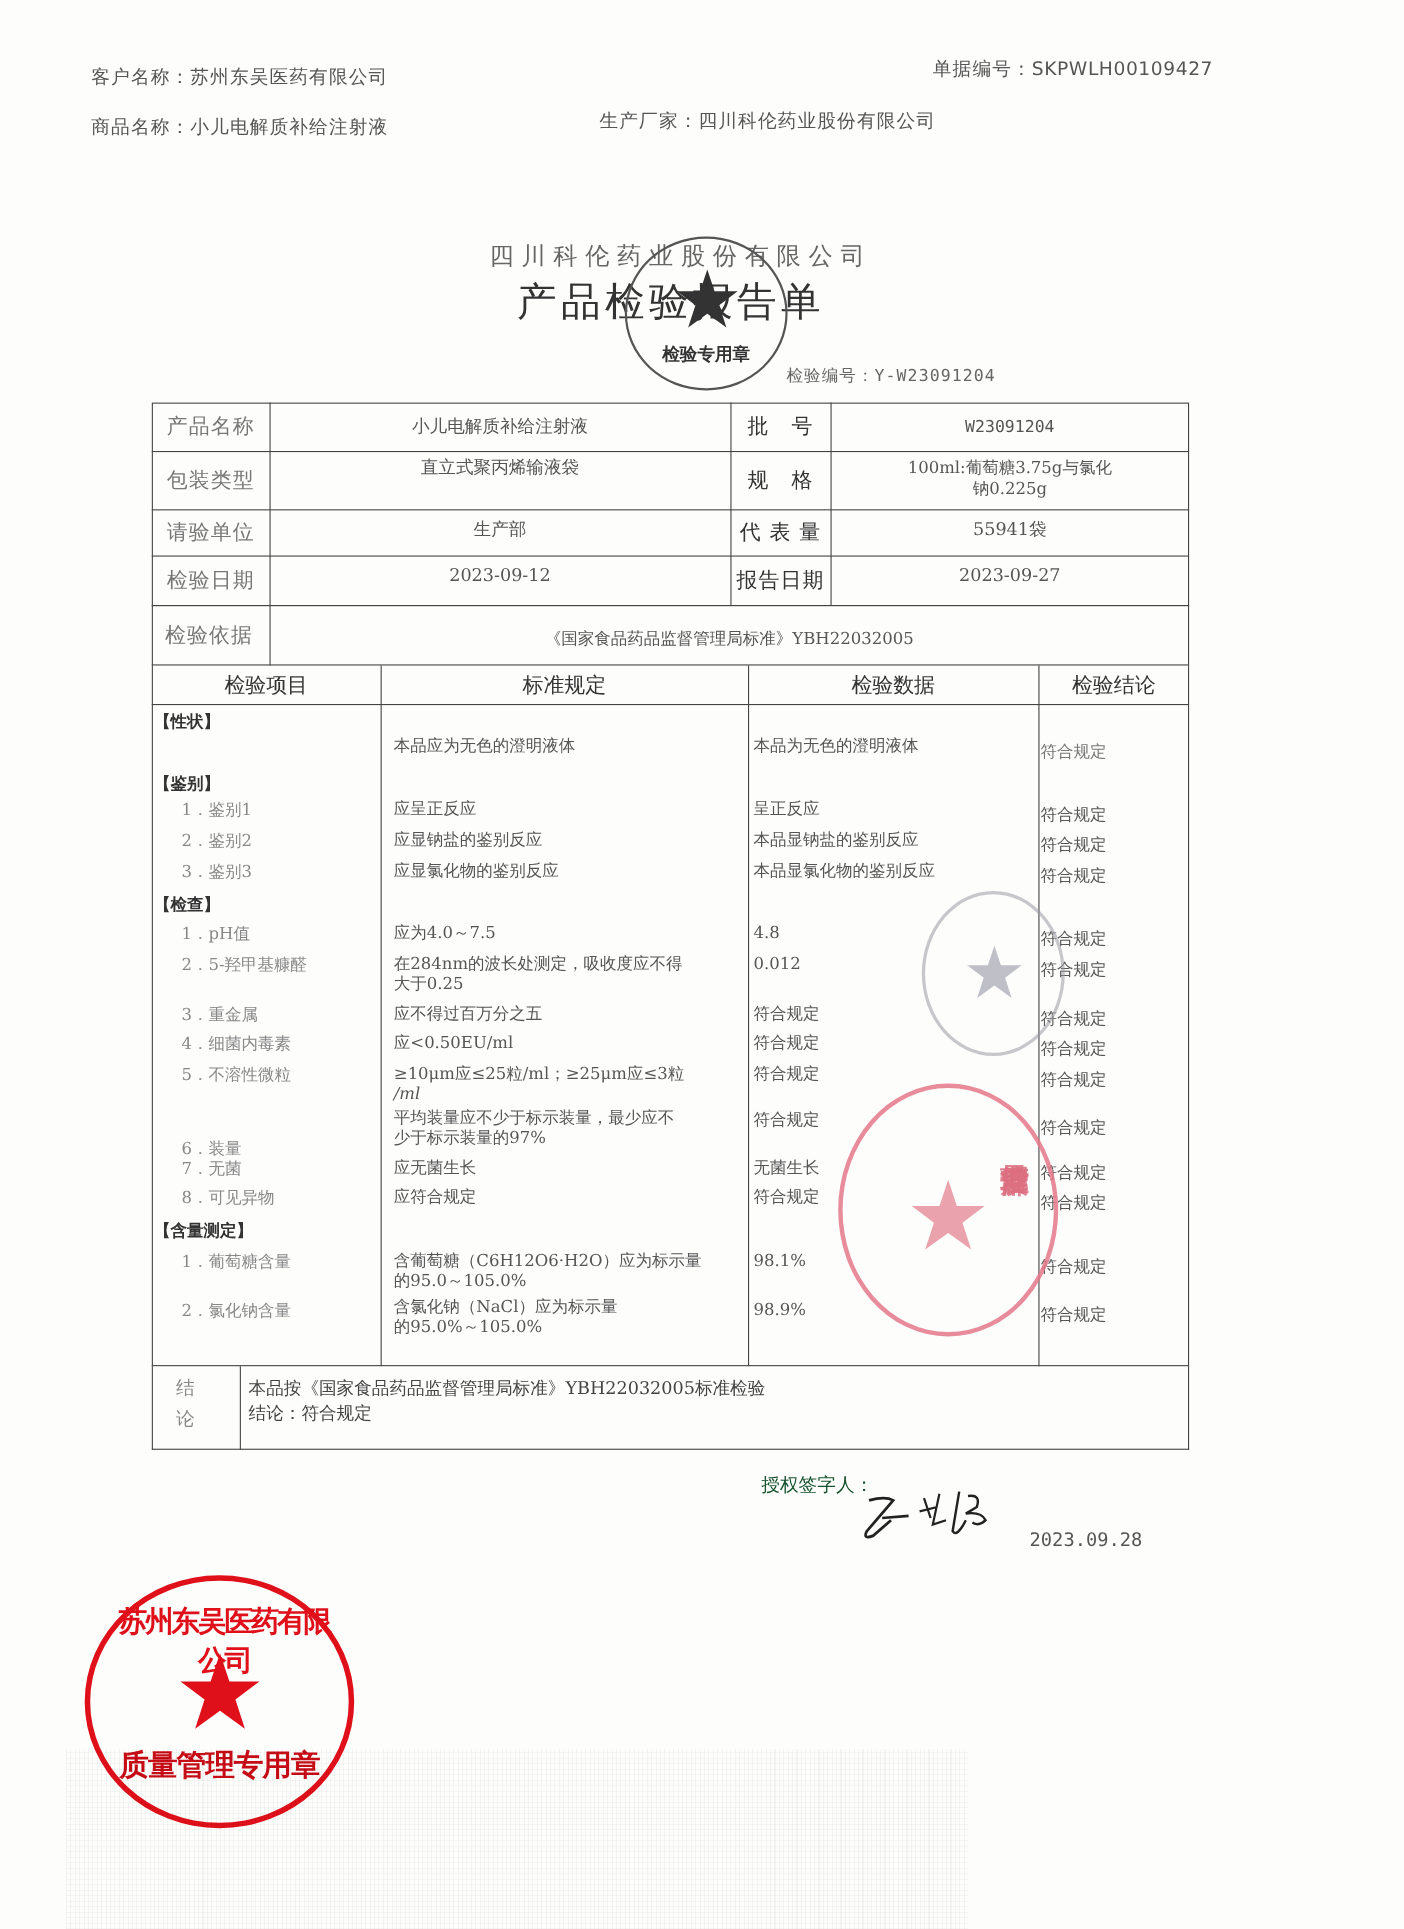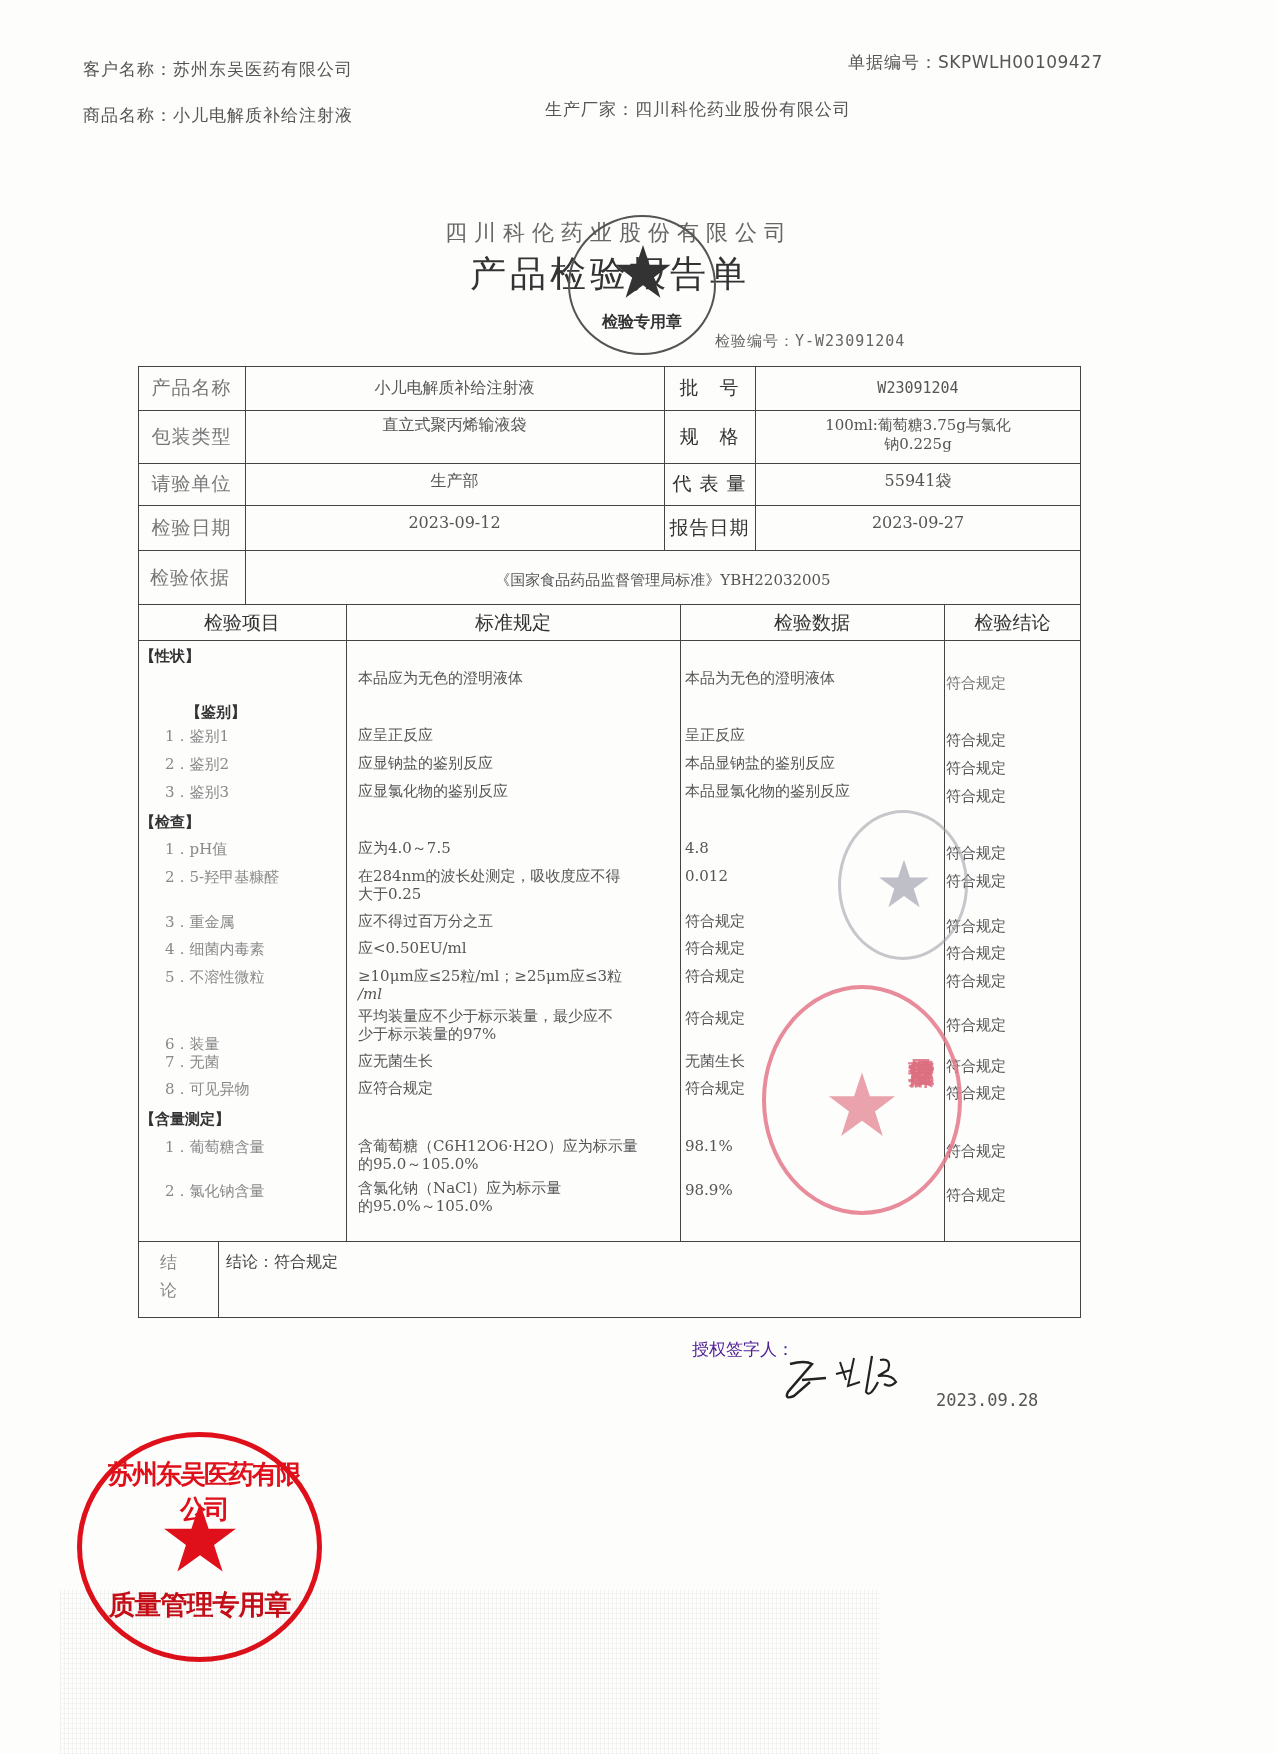--- a/index.html
+++ b/index.html
@@ -113,21 +113,21 @@
 <div class="cell colhead" style="left:138px;top:605px;width:208px;height:35px;">检验项目</div>
 <div class="cell colhead" style="left:346px;top:605px;width:334px;height:35px;">标准规定</div>
 <div class="cell colhead" style="left:680px;top:605px;width:264px;height:35px;">检验数据</div>
 <div class="cell colhead" style="left:944px;top:605px;width:137px;height:35px;">检验结论</div>
 
 <div class="sec-head" style="left:140px;top:647px;">【性状】</div>
 <div class="row-txt" style="left:358px;top:670px;">本品应为无色的澄明液体</div>
 <div class="row-txt" style="left:685px;top:670px;">本品为无色的澄明液体</div>
 <div class="row-txt" style="left:946px;top:675px;color:#777;">符合规定</div>
 
-<div class="sec-head" style="left:140px;top:703px;margin-left:46px;">【鉴别】</div>
+<div class="sec-head" style="left:140px;top:703px;">【鉴别】</div>
 <div class="item-txt" style="left:165px;top:727px;">1．鉴别1</div>
 <div class="row-txt" style="left:358px;top:727px;">应呈正反应</div>
 <div class="row-txt" style="left:685px;top:727px;">呈正反应</div>
 <div class="row-txt" style="left:946px;top:732px;">符合规定</div>
 
 <div class="item-txt" style="left:165px;top:755px;">2．鉴别2</div>
 <div class="row-txt" style="left:358px;top:755px;">应显钠盐的鉴别反应</div>
 <div class="row-txt" style="left:685px;top:755px;">本品显钠盐的鉴别反应</div>
 <div class="row-txt" style="left:946px;top:760px;">符合规定</div>
 
@@ -194,24 +194,25 @@
 <div class="row-txt" style="left:685px;top:1182px;">98.9%</div>
 <div class="row-txt" style="left:946px;top:1187px;">符合规定</div>
 
 <div class="tbl" style="left:138px;top:1242px;width:943px;height:76px;border-top:none;"></div>
 <div class="vline" style="left:218px;top:1242px;height:76px;"></div>
 <div class="abs" style="left:160px;top:1248px;font-size:17px;color:#888;line-height:28px;">
   <div>结</div>
   <div>论</div>
 </div>
 <div class="abs" style="left:226px;top:1250px;font-size:16px;color:#444;line-height:23px;">
+  <div>本品按《国家食品药品监督管理局标准》YBH22032005标准检验</div>
   <div>结论：符合规定</div>
 </div>
 
-<div class="abs" style="left:692px;top:1338px;font-size:17px;color:#4c1d95;">授权签字人：</div>
+<div class="abs" style="left:692px;top:1338px;font-size:17px;color:#14532d;">授权签字人：</div>
 <svg class="abs" style="left:780px;top:1352px;" width="150" height="55" viewBox="0 0 150 55">
   <path d="M10 12 Q25 8 32 12 L8 40 Q4 48 14 44 L30 30 M22 28 L46 26" stroke="#222" stroke-width="2.5" fill="none"></path>
   <path d="M60 10 L66 28 M56 22 L72 18 M74 6 L68 34 L80 30" stroke="#222" stroke-width="2" fill="none"></path>
   <path d="M92 4 L86 40 Q90 46 98 30 M100 8 Q112 6 108 18 L98 24 Q112 22 116 30 Q110 36 104 32" stroke="#222" stroke-width="2.2" fill="none"></path>
 </svg>
 <div class="abs" style="left:936px;top:1390px;font-size:17px;color:#555;font-family:'DejaVu Sans Mono','Liberation Mono',monospace;">2023.09.28</div>
 
 <div class="stamp" style="left:838px;top:810px;width:130px;height:150px;border:3px solid rgba(154,154,162,0.55);">
   <svg width="54" height="54" viewBox="0 0 100 100" style="position:absolute;left:36px;top:44px;">
     <polygon points="50,5 61,38 96,38 68,59 79,93 50,72 21,93 32,59 4,38 39,38" fill="rgba(150,150,165,0.6)"></polygon>

